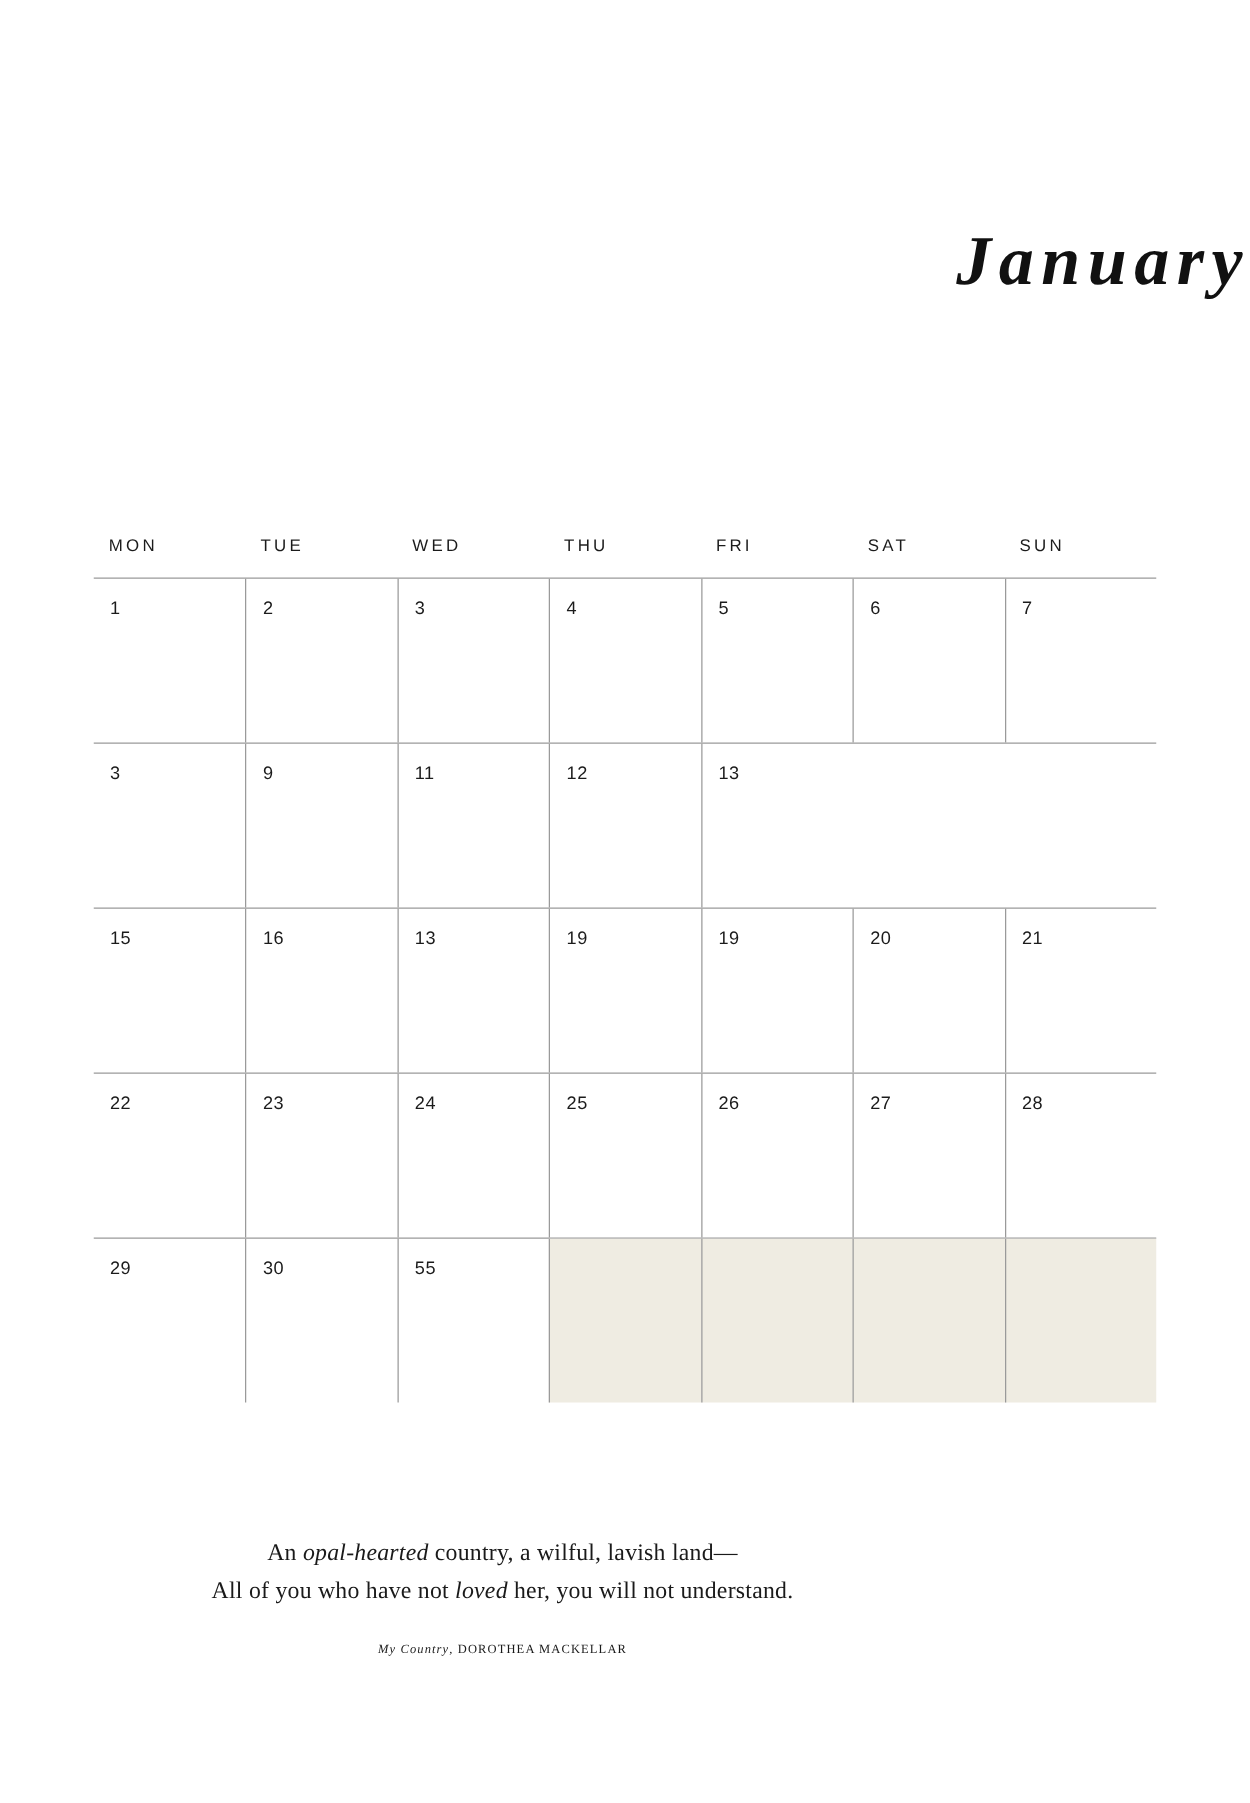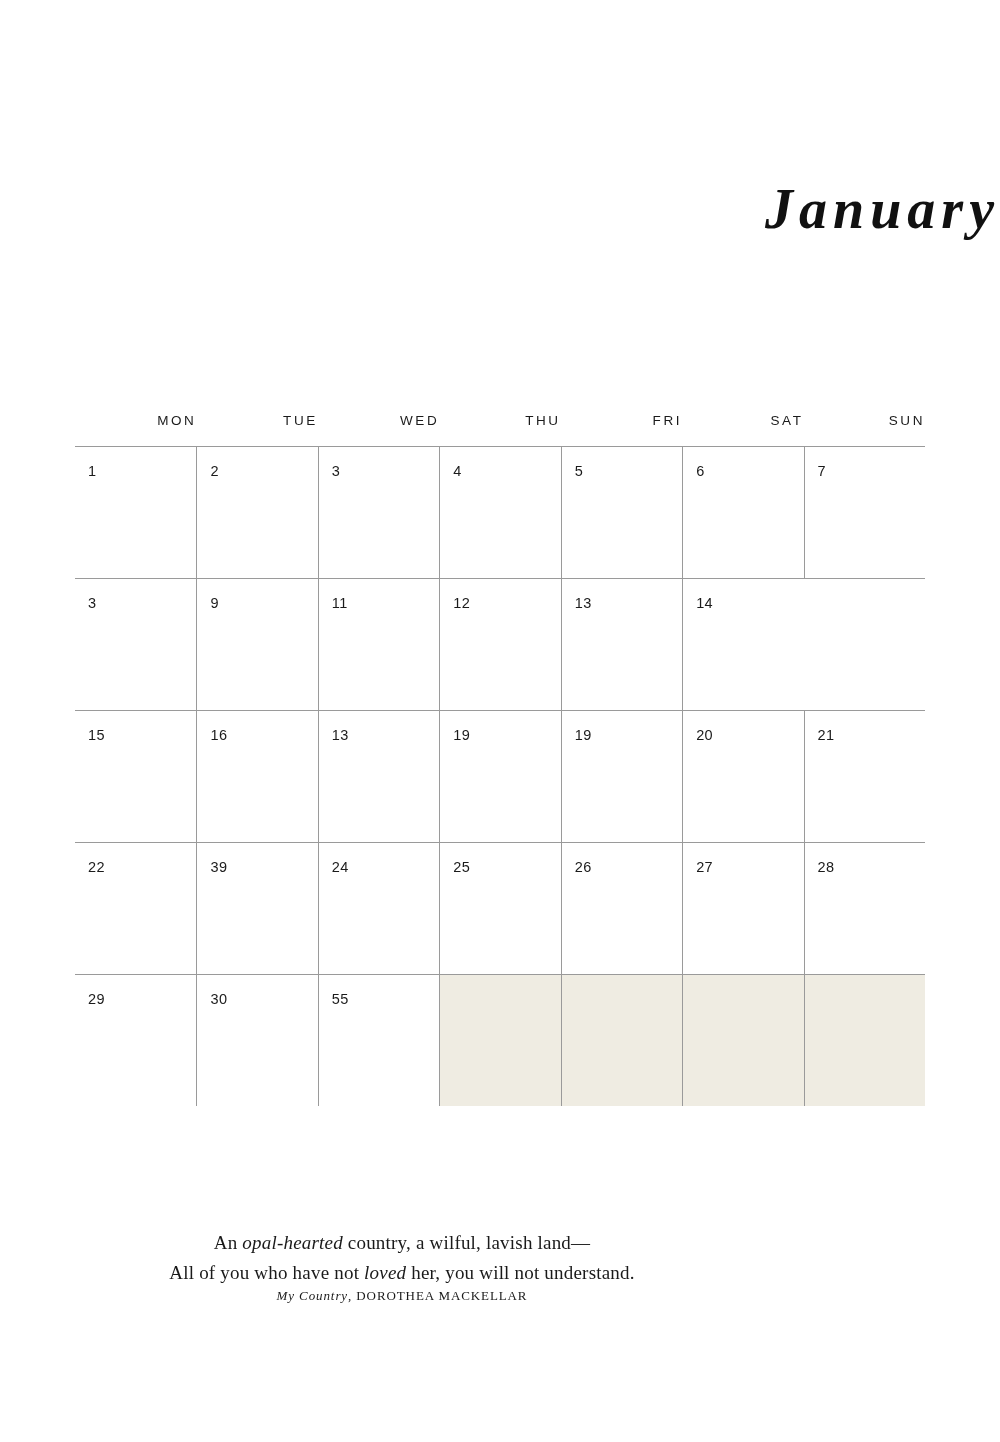--- a/index.html
+++ b/index.html
@@ -30,23 +30,22 @@
     letter-spacing: 6px;
     color: #111111;
     line-height: 1;
     margin-top: 29px;
   }
 
   
   .calendar {
     position: absolute;
     left: 75px;
-    top: 394px;
+    top: 410px;
     width: 850px;
-    text-align: right;
   }
 
   .weekday-row {
     display: grid;
     grid-template-columns: repeat(7, 1fr);
     height: 52px;
     align-items: center;
   }
   .weekday {
     font-size: 13.5px;
@@ -98,21 +97,22 @@
   }
   .quote-line {
     font-size: 19px;
     line-height: 30px;
     letter-spacing: 0.2px;
   }
   .quote-line em {
     font-style: italic;
   }
   .attribution {
-    font-size: 13px;
+    margin-top: 26px;
+    font-size: 10px;
     letter-spacing: 0.9px;
   }
   .attribution .work {
     font-style: italic;
   }
   .attribution .author {
     font-style: normal;
   }
 </style>
 </head>
@@ -165,23 +165,20 @@
       </div>
     <div class="day-cell">
         <span class="day-num">11</span>
       </div>
     <div class="day-cell">
         <span class="day-num">12</span>
       </div>
     <div class="day-cell">
         <span class="day-num">13</span>
       </div>
-    <div class="day-cell">
-        <span class="day-num">14</span>
-      </div>
   </div>
 
   <div class="week-row">
     <div class="day-cell">
         <span class="day-num">15</span>
       </div>
     <div class="day-cell">
         <span class="day-num">16</span>
       </div>
     <div class="day-cell">
@@ -199,21 +196,21 @@
     <div class="day-cell">
         <span class="day-num">21</span>
       </div>
   </div>
 
   <div class="week-row">
     <div class="day-cell">
         <span class="day-num">22</span>
       </div>
     <div class="day-cell">
-        <span class="day-num">39</span>
+        <span class="day-num">23</span>
       </div>
     <div class="day-cell">
         <span class="day-num">24</span>
       </div>
     <div class="day-cell">
         <span class="day-num">25</span>
       </div>
     <div class="day-cell">
         <span class="day-num">26</span>
       </div>

